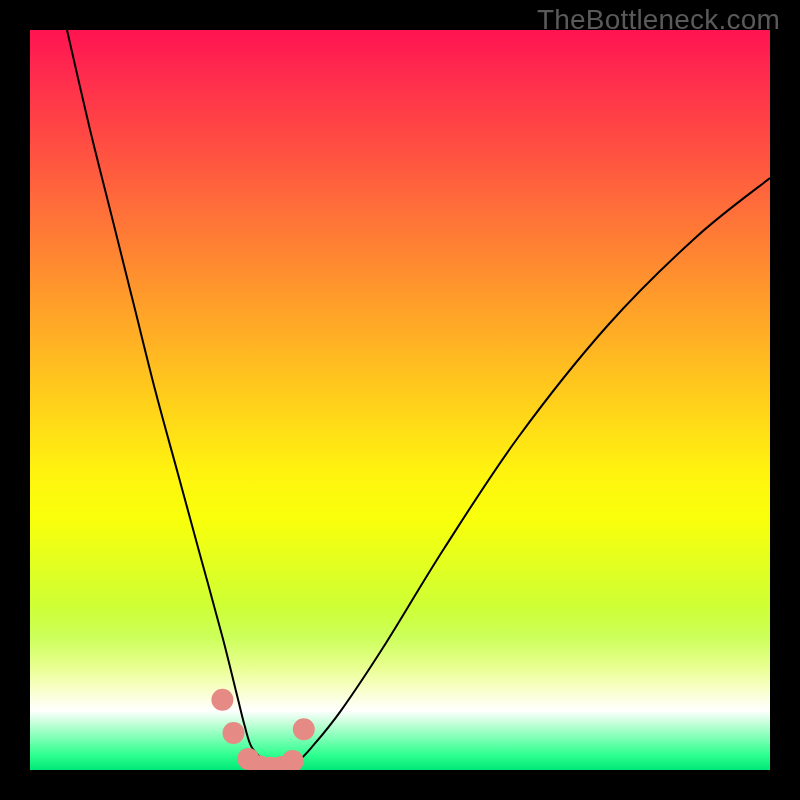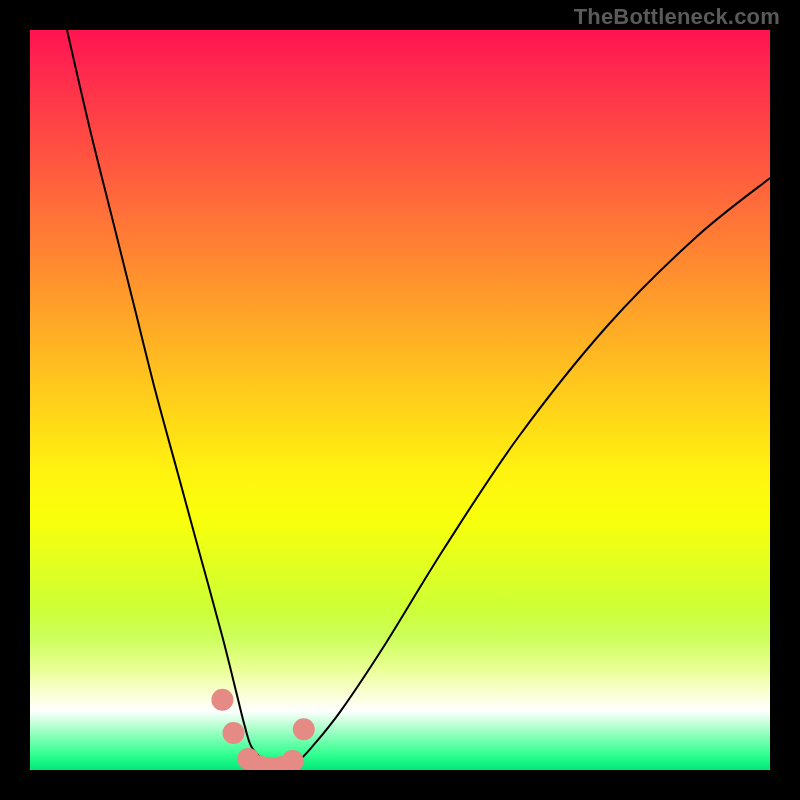--- a/index.html
+++ b/index.html
@@ -15,22 +15,22 @@
     width: 800px;
     height: 800px;
     background: #000000;
   }
   .watermark {
     position: absolute;
     top: 4px;
     right: 20px;
     color: #5a5a5a;
     font-family: Arial, Helvetica, sans-serif;
-    font-size: 22px;
-    font-weight: 700;
+    font-size: 28px;
+    font-weight: 400;
     z-index: 10;
     letter-spacing: 0.2px;
   }
   .plot-area {
     position: absolute;
     left: 30px;
     top: 30px;
     width: 740px;
     height: 740px;
     background: linear-gradient(

